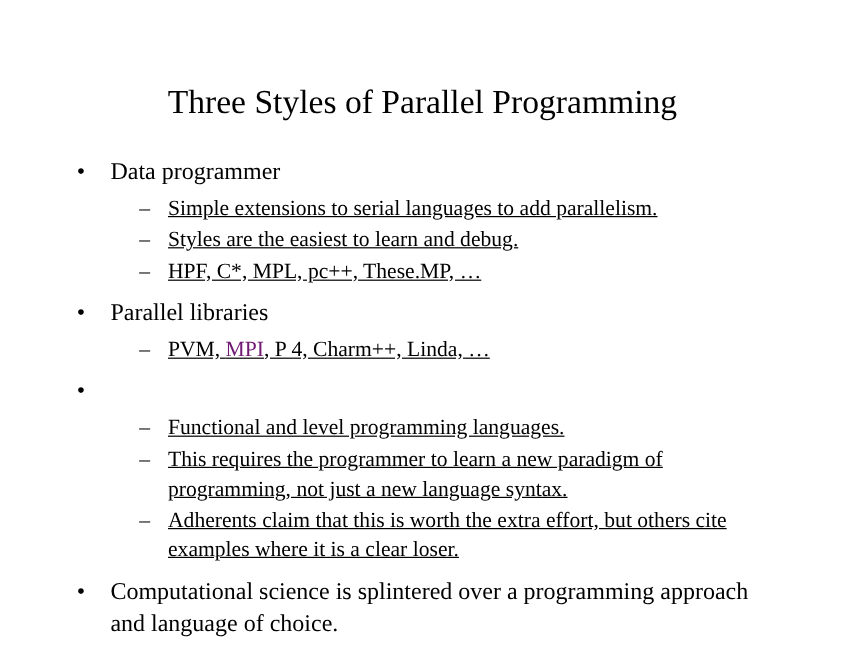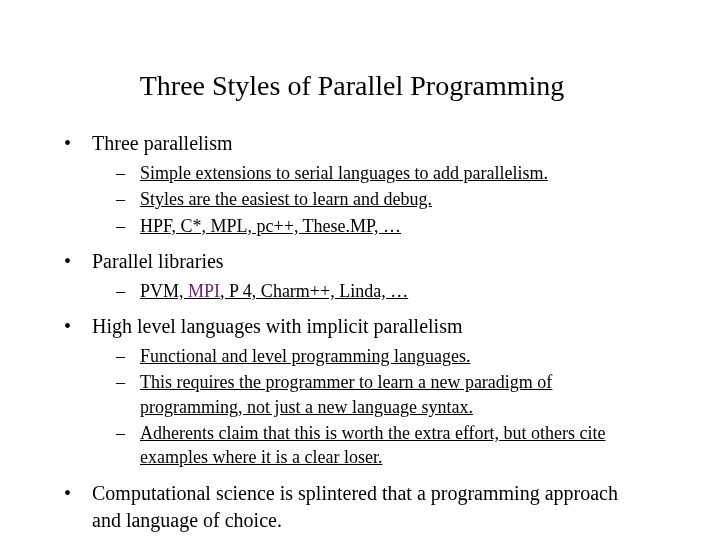--- a/index.html
+++ b/index.html
@@ -75,21 +75,21 @@
 <body>
 
 <div class="slide">
   <h1 class="title">Three Styles of Parallel Programming</h1>
 
   <ul class="outer">
 
     <li>
       <div class="bullet-row">
         <span class="bullet-dot">•</span>
-        <span>Three parallelism</span>
+        <span>Data programmer</span>
       </div>
       <ul class="inner">
         <li>
           <span class="dash">–</span>
           <span class="inner-text">Simple extensions to serial languages to add parallelism.</span>
         </li>
         <li>
           <span class="dash">–</span>
           <span class="inner-text">Styles are the easiest to learn and debug.</span>
         </li>
@@ -109,39 +109,38 @@
         <li>
           <span class="dash">–</span>
           <span class="inner-text">PVM, <span class="mpi">MPI</span>, P 4, Charm++, Linda, …</span>
         </li>
       </ul>
     </li>
 
     <li>
       <div class="bullet-row">
         <span class="bullet-dot">•</span>
-        <span>High level languages with implicit parallelism</span>
       </div>
       <ul class="inner">
         <li>
           <span class="dash">–</span>
           <span class="inner-text">Functional and level programming languages.</span>
         </li>
         <li>
           <span class="dash">–</span>
           <span class="inner-text">This requires the programmer to learn a new paradigm of programming, not just a new language syntax.</span>
         </li>
         <li>
           <span class="dash">–</span>
           <span class="inner-text">Adherents claim that this is worth the extra effort, but others cite examples where it is a clear loser.</span>
         </li>
       </ul>
     </li>
 
     <li>
       <div class="bullet-row">
         <span class="bullet-dot">•</span>
-        <span>Computational science is splintered that a programming approach and language of choice.</span>
+        <span>Computational science is splintered over a programming approach and language of choice.</span>
       </div>
     </li>
 
   </ul>
 </div>
 
 </body></html>

